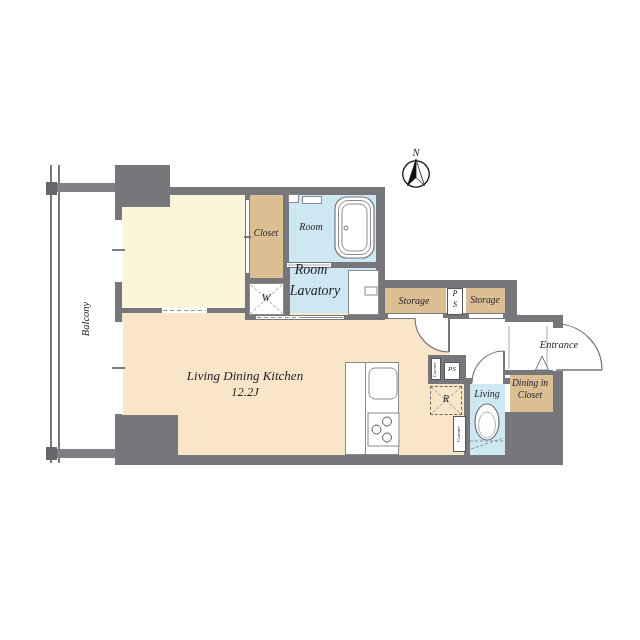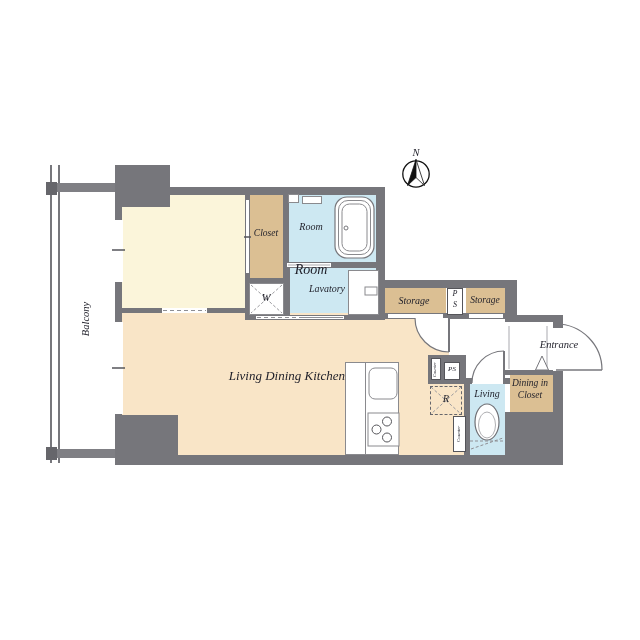--- a/index.html
+++ b/index.html
@@ -147,24 +147,25 @@
     <polygon points="416,159.5 424.5,185.5 416,177.5" fill="#ffffff" stroke="#111111" stroke-width="0.8"></polygon>
   </svg>
 
   <div class="lbl" style="left:406px;top:147px;width:20px;font-size:10.5px;">N</div>
   <div class="lbl rot" style="left:59px;top:312px;width:56px;height:14px;font-size:10.5px;">Balcony</div>
 
 
   <div class="lbl" style="left:244px;top:229px;width:44px;font-size:9.5px;">Closet</div>
   <div class="lbl" style="left:286px;top:222px;width:50px;font-size:10px;">Room</div>
   <div class="lbl" style="left:286px;top:235px;width:50px;font-size:14px;margin-top:28px;">Room</div>
-  <div class="lbl" style="left:284px;top:284px;width:62px;font-size:10px;padding-left:12px;">Lavatory</div>
+  <div class="lbl" style="left:284px;top:284px;width:62px;font-size:14px;">Lavatory</div>
   <div class="lbl" style="left:256px;top:292px;width:20px;font-size:10.5px;">W</div>
 
-  <div class="lbl" style="left:145px;top:369px;width:200px;font-size:13px;text-align:right;">Living Dining Kitchen</div>
+  <div class="lbl" style="left:145px;top:369px;width:200px;font-size:13px;">Living Dining Kitchen</div>
+  <div class="lbl" style="left:145px;top:386px;width:200px;font-size:12.5px;">12.2J</div>
 
   <div class="lbl" style="left:383px;top:296px;width:62px;font-size:10px;">Storage</div>
   <div class="lbl" style="left:463px;top:296px;width:44px;font-size:9.5px;">Storage</div>
   <div class="lbl" style="left:447px;top:290px;width:16px;font-size:8px;">P</div>
   <div class="lbl" style="left:447px;top:301px;width:16px;font-size:8px;">S</div>
 
   <div class="lbl" style="left:528px;top:339px;width:62px;font-size:10.5px;">Entrance</div>
   <div class="lbl" style="left:504px;top:379px;width:52px;font-size:9.5px;">Dining in</div>
   <div class="lbl" style="left:504px;top:391px;width:52px;font-size:9.5px;">Closet</div>
   <div class="lbl" style="left:462px;top:389px;width:50px;font-size:10px;">Living</div>

